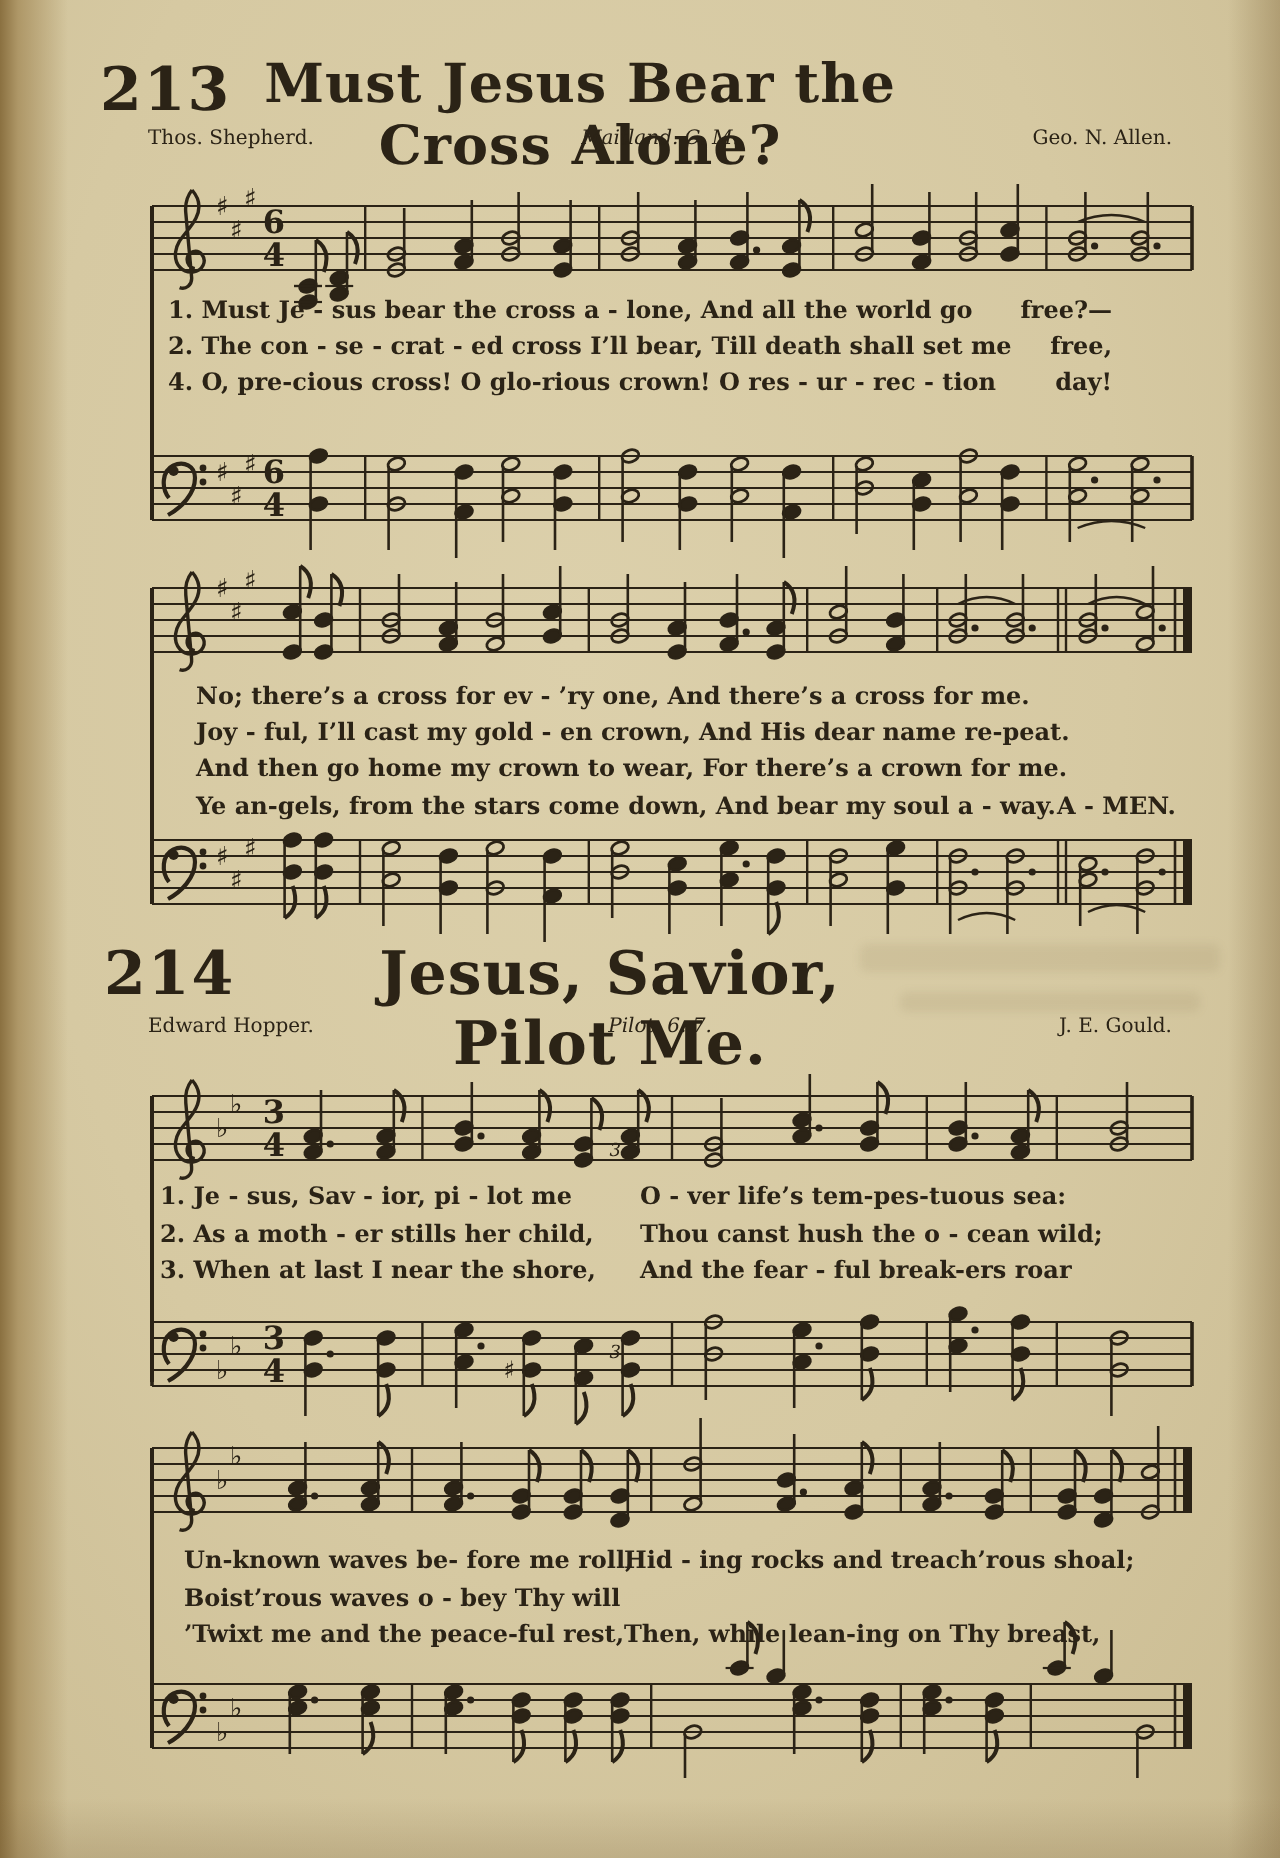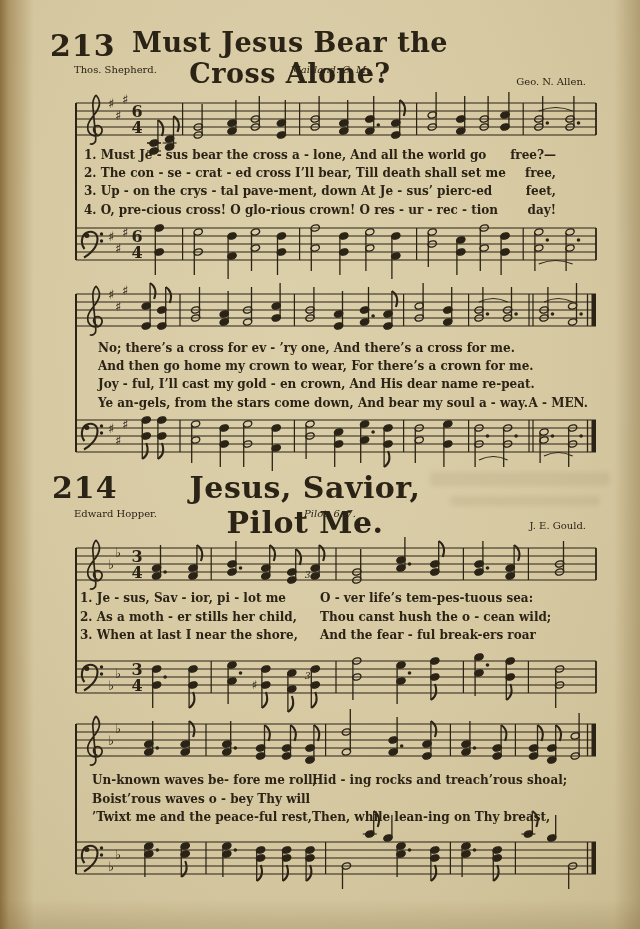--- a/index.html
+++ b/index.html
@@ -15,21 +15,21 @@
     background:linear-gradient(270deg,rgba(150,128,85,.55) 0,rgba(150,128,85,0) 100%);}
   .edge-bottom{position:absolute;left:0;bottom:0;width:100%;height:30px;
     background:linear-gradient(0deg,rgba(120,95,55,.22),rgba(120,95,55,0));}
   .abs{position:absolute;}
   .hymn-number{font-weight:bold;font-size:30px;letter-spacing:1px;}
   .hymn-title{font-weight:bold;text-align:center;letter-spacing:.5px;}
   .byline{position:absolute;left:0;width:628px;display:grid;
     grid-template-columns:1fr auto 1fr;padding:0 42px 0 74px;box-sizing:border-box;
     font-size:10px;}
   .byline .c{text-align:center;font-style:italic;}
-  .byline .r{text-align:right;margin-top:12px;}
+  .byline .r{text-align:right;}
   .lyrics{position:absolute;font-weight:bold;font-size:12px;line-height:18.2px;}
   .lyr{display:flex;justify-content:space-between;white-space:nowrap;}
   .lyr .end{text-align:right;}
   .two{display:grid;white-space:nowrap;}
   .g214a{grid-template-columns:240px auto;}
   .g214b{grid-template-columns:220px auto;}
   svg.staff{position:absolute;left:74px;width:530px;height:84px;overflow:visible;}
   .sysline{position:absolute;width:2.4px;background:#2b2316;}
   .ghost{position:absolute;background:rgba(120,100,60,.10);filter:blur(2px);border-radius:4px;}
 </style>
@@ -362,40 +362,36 @@
   <div class="lyrics" style="left:84px;top:146px;width:472px;">
     <div class="lyr">
         <span>1. Must Je - sus bear the cross a - lone, And all the world go</span>
         <span class="end">free?—</span>
       </div>
     <div class="lyr">
         <span>2. The con - se - crat - ed cross I’ll bear, Till death shall set me</span>
         <span class="end">free,</span>
       </div>
     <div class="lyr">
-        <span>3. Up - on the crys - tal pave-ment, down At Je - sus’ pierc-ed</span>
-        <span class="end">feet,</span>
-      </div>
-    <div class="lyr">
         <span>4. O, pre-cious cross! O glo-rious crown! O res - ur - rec - tion</span>
         <span class="end">day!</span>
       </div>
   </div>
 
   <div class="lyrics" style="left:98px;top:339px;width:490px;">
     <div class="lyr">
         <span>No; there’s a cross for ev - ’ry one, And there’s a cross for me.</span>
         <span class="end"></span>
       </div>
     <div class="lyr">
+        <span>Joy - ful, I’ll cast my gold - en crown, And His dear name re-peat.</span>
+        <span class="end"></span>
+      </div>
+    <div class="lyr">
         <span>And then go home my crown to wear, For there’s a crown for me.</span>
-        <span class="end"></span>
-      </div>
-    <div class="lyr">
-        <span>Joy - ful, I’ll cast my gold - en crown, And His dear name re-peat.</span>
         <span class="end"></span>
       </div>
     <div class="lyr">
         <span>Ye an-gels, from the stars come down, And bear my soul a - way.</span>
         <span class="end">A - MEN.</span>
       </div>
   </div>
 
   <div class="abs hymn-number" style="left:52px;top:470px;">214</div>
   <div class="abs hymn-title" style="left:145px;top:470px;width:320px;font-size:30px;">Jesus, Savior, Pilot Me.</div>

